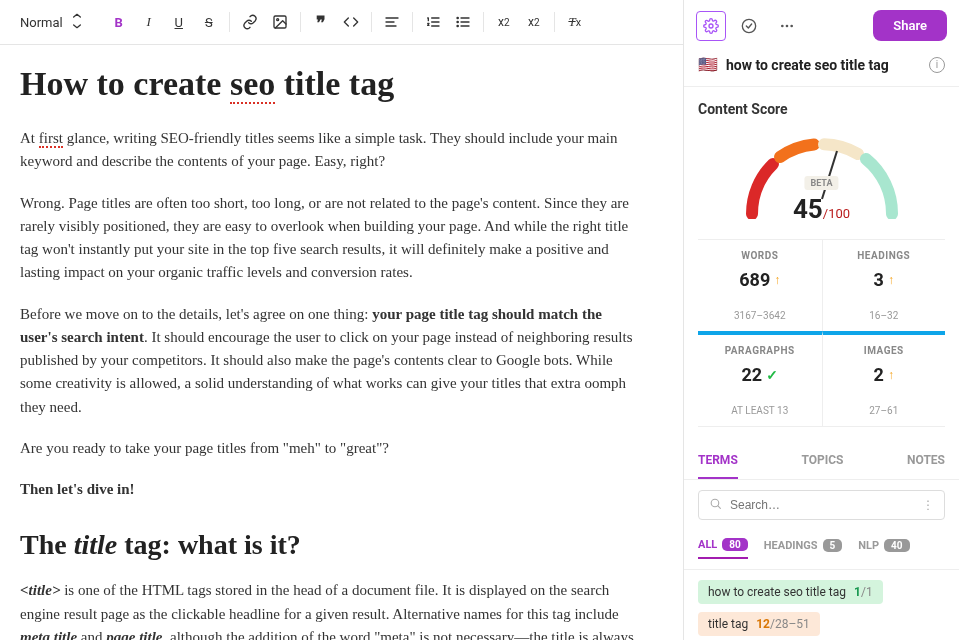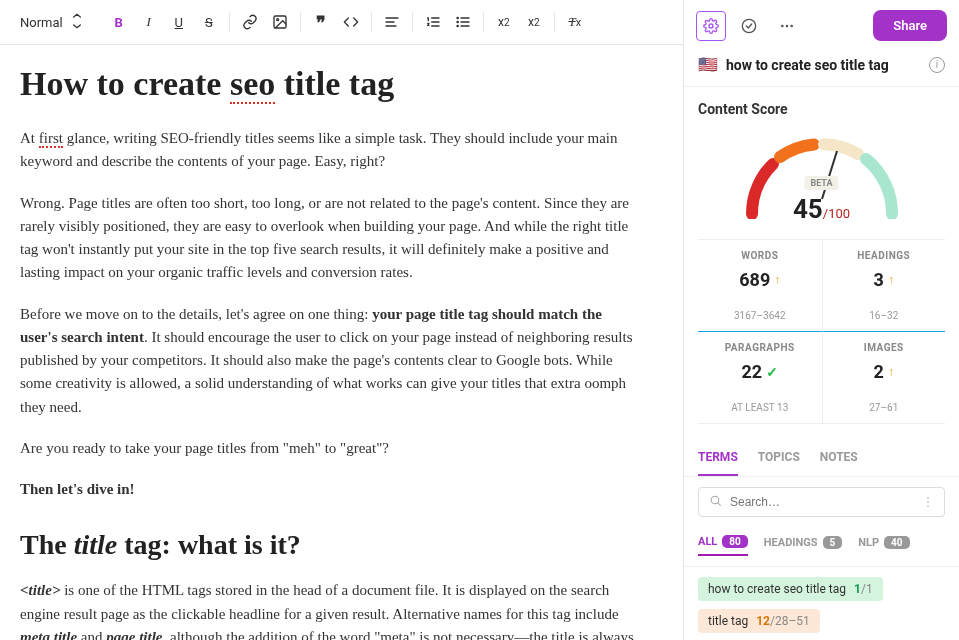--- a/index.html
+++ b/index.html
@@ -33,28 +33,28 @@
 .gauge-wrap { position: relative; width: 180px; height: 100px; margin: 0 auto 10px; }
 .gauge-svg { width: 180px; height: 90px; }
 .gauge-center { position: absolute; left: 50%; top: 45px; transform: translateX(-50%); text-align: center; }
 .beta-badge { background: #f3f0e8; color: #888; font-size: 9px; font-weight: 700; padding: 2px 6px; border-radius: 3px; display: inline-block; margin-bottom: 4px; }
 .score-num { font-size: 26px; font-weight: 700; color: #222; }
 .score-denom { font-size: 13px; color: #b91c1c; }
 
 .metrics-grid { display: grid; grid-template-columns: 1fr 1fr; border-top: 1px solid #eee; border-bottom: 1px solid #eee; }
 .metric-cell { padding: 10px 8px; text-align: center; }
 .metric-cell.bl { border-left: 1px solid #eee; }
-.metric-cell.bt { border-top: 1px solid #0ea5e9; }
+.metric-cell.bt { border-top: 4px solid #0ea5e9; }
 .metric-label { font-size: 10px; font-weight: 700; color: #888; letter-spacing: 0.5px; margin-bottom: 4px; }
 .metric-value { font-size: 18px; font-weight: 700; color: #222; display: flex; align-items: center; justify-content: center; gap: 4px; margin-top: 8px; }
 .metric-range { font-size: 10px; color: #999; margin-top: 20px; }
 .arrow-up { color: #f5a623; font-size: 12px; }
 .check-green { color: #21ba45; font-size: 14px; }
 
-.tabs-row { display: flex; gap: 20px; padding: 12px 14px 0; border-bottom: 1px solid #eee; }
+.tabs-row { display: flex; gap: 20px; padding: 12px 14px 0; border-bottom: 1px solid #eee; justify-content: space-between; }
 .tab { font-size: 12px; font-weight: 700; color: #999; padding-bottom: 10px; cursor: pointer; }
 .tab.active { color: #a333c8; border-bottom: 2px solid #a333c8; }
 
 .search-row { padding: 10px 14px; }
 .search-input-wrap { display: flex; align-items: center; border: 1px solid #ddd; border-radius: 4px; padding: 6px 10px; gap: 8px; }
 .search-icon { color: #aaa; font-size: 13px; }
 .search-input { border: none; outline: none; flex: 1; font-size: 12px; }
 .sort-icon { color: #aaa; font-size: 12px; }
 
 .filter-tabs { display: flex; gap: 16px; padding: 8px 14px 10px; align-items: center; border-bottom: 1px solid #eee; }

